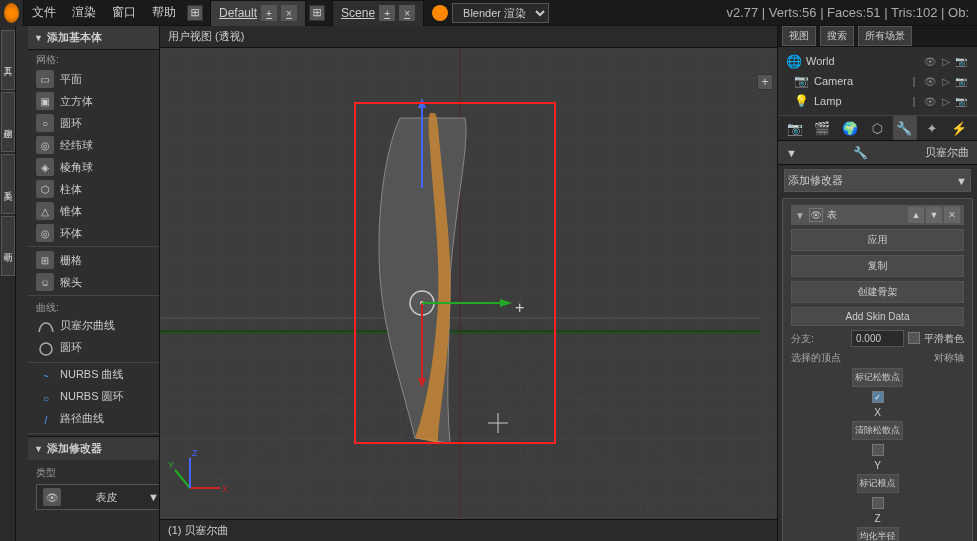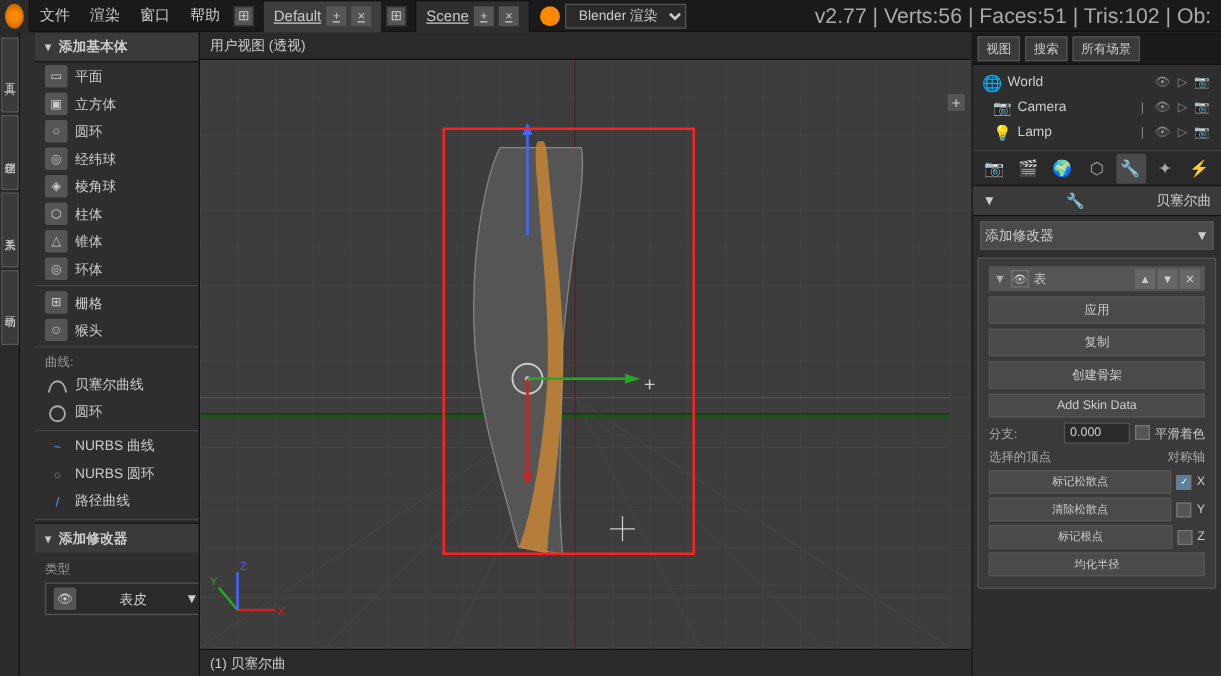--- a/index.html
+++ b/index.html
@@ -6,21 +6,21 @@
     body { width: 977px; height: 541px; overflow: hidden; background: #3d3d3d; font-family: 'Arial', sans-serif; font-size: 11px; color: #ccc; }
 
     
     #top-bar { display: flex; align-items: center; height: 26px; background: #1a1a1a; border-bottom: 1px solid #111; }
     .top-icon { width: 24px; height: 26px; background: #2a2a2a; border-right: 1px solid #111; display: flex; align-items: center; justify-content: center; color: #aaa; font-size: 13px; }
     .top-menu-item { padding: 0 8px; height: 26px; display: flex; align-items: center; color: #ccc; cursor: pointer; font-size: 12px; }
     .top-tab { display: flex; align-items: center; height: 26px; background: #2e2e2e; border: 1px solid #111; border-bottom: none; padding: 0 8px; margin-left: 4px; color: #ccc; font-size: 12px; cursor: pointer; text-decoration: underline; }
     .top-tab-active { background: #3d3d3d; }
     .tab-btn { width: 16px; height: 16px; background: #555; border: none; color: #ccc; font-size: 10px; cursor: pointer; display: flex; align-items: center; justify-content: center; margin-left: 4px; }
     .blender-logo { width: 20px; height: 20px; background: radial-gradient(circle, #f80 30%, #a50 100%); border-radius: 50%; margin: 0 4px; }
-    .version-info { margin-left: auto; padding-right: 8px; font-size: 17px; color: #aaa; }
+    .version-info { margin-left: auto; padding-right: 8px; font-size: 13px; color: #aaa; }
     .engine-selector { background: #2a2a2a; border: 1px solid #555; color: #ccc; padding: 2px 6px; font-size: 11px; cursor: pointer; margin-right: 4px; }
 
     
     #main { display: flex; height: 515px; }
 
     
     #left-sidebar { width: 160px; background: #2e2e2e; border-right: 1px solid #111; display: flex; flex-direction: column; overflow: hidden; }
     .sidebar-header { display: flex; align-items: center; padding: 4px 6px; color: #ccc; font-size: 11px; font-weight: bold; background: #3a3a3a; border-bottom: 1px solid #111; }
     .sidebar-header::before { content: '▼'; margin-right: 4px; font-size: 9px; }
     .sidebar-section-label { color: #999; font-size: 10px; padding: 3px 8px 1px; }
@@ -63,21 +63,21 @@
     .right-icon { width: 24px; height: 24px; display: flex; align-items: center; justify-content: center; cursor: pointer; color: #aaa; font-size: 13px; border-radius: 2px; }
     .right-icon.active { background: #4a4a4a; }
     .modifier-header { display: flex; align-items: center; justify-content: space-between; padding: 4px 8px; background: #3a3a3a; border-bottom: 1px solid #111; font-size: 11px; }
     .add-modifier-btn { width: 100%; background: #4a4a4a; border: 1px solid #555; color: #ccc; padding: 3px; font-size: 11px; cursor: pointer; display: flex; align-items: center; justify-content: space-between; }
     .modifier-inner { background: #3a3a3a; border: 1px solid #555; padding: 6px 8px; border-radius: 2px; margin-bottom: 4px; }
     .mod-btn-row { display: flex; gap: 4px; margin-bottom: 4px; flex-direction: column; }
     .mod-btn { flex: 1; background: #4a4a4a; border: 1px solid #555; color: #ccc; padding: 3px; font-size: 10px; cursor: pointer; }
     .mod-field-row { display: flex; align-items: center; margin-bottom: 4px; font-size: 10px; }
     .mod-field-label { width: 60px; color: #aaa; }
     .mod-field-value { flex: 1; background: #2a2a2a; border: 1px solid #555; color: #ccc; padding: 2px 4px; font-size: 10px; }
-    .mod-checkbox-row { display: flex; align-items: center; margin-bottom: 3px; font-size: 10px; gap: 4px; }
+    .mod-checkbox-row { display: flex; align-items: center; margin-bottom: 3px; font-size: 10px; gap: 4px; flex-direction: column; }
     .mod-checkbox { width: 12px; height: 12px; background: #555; border: 1px solid #777; display: flex; align-items: center; justify-content: center; cursor: pointer; }
     .mod-checkbox.checked { background: #5a7fa0; }
     .mod-checkbox.checked::after { content: '✓'; font-size: 8px; color: white; }
     .mod-vertex-btn { flex: 1; background: #4a4a4a; border: 1px solid #555; color: #ccc; padding: 2px; font-size: 9px; cursor: pointer; }
     .mod-header-row { display: flex; align-items: center; background: #555; padding: 2px 4px; margin-bottom: 4px; }
     .mod-collapse { color: #aaa; font-size: 10px; margin-right: 4px; cursor: pointer; }
     .mod-title { font-size: 10px; color: #ccc; flex: 1; }
     .mod-header-btns { display: flex; gap: 2px; }
     .mod-hbtn { width: 16px; height: 16px; background: #666; border: none; color: #ccc; font-size: 9px; cursor: pointer; display: flex; align-items: center; justify-content: center; }
 
@@ -131,20 +131,21 @@
 
     <div style="display:flex; flex-direction:row; height:100%;gap:12px;">
       <div class="vertical-tabs">
         <div class="vtab" style="font-size:9px; color:#ccc;">工具</div>
         <div class="vtab" style="font-size:9px; color:#ccc;">创建</div>
         <div class="vtab" style="font-size:9px; color:#ccc;">关系</div>
         <div class="vtab" style="font-size:9px; color:#ccc;">动画</div>
       </div>
       <div style="flex:1; overflow:hidden;">
         <div class="sidebar-header">添加基本体</div>
+        <div class="sidebar-section-label">网格:</div>
 
         <div class="sidebar-item">
           <div class="sidebar-item-icon">▭</div>
           <span>平面</span>
         </div>
         <div class="sidebar-item">
           <div class="sidebar-item-icon">▣</div>
           <span>立方体</span>
         </div>
         <div class="sidebar-item">

